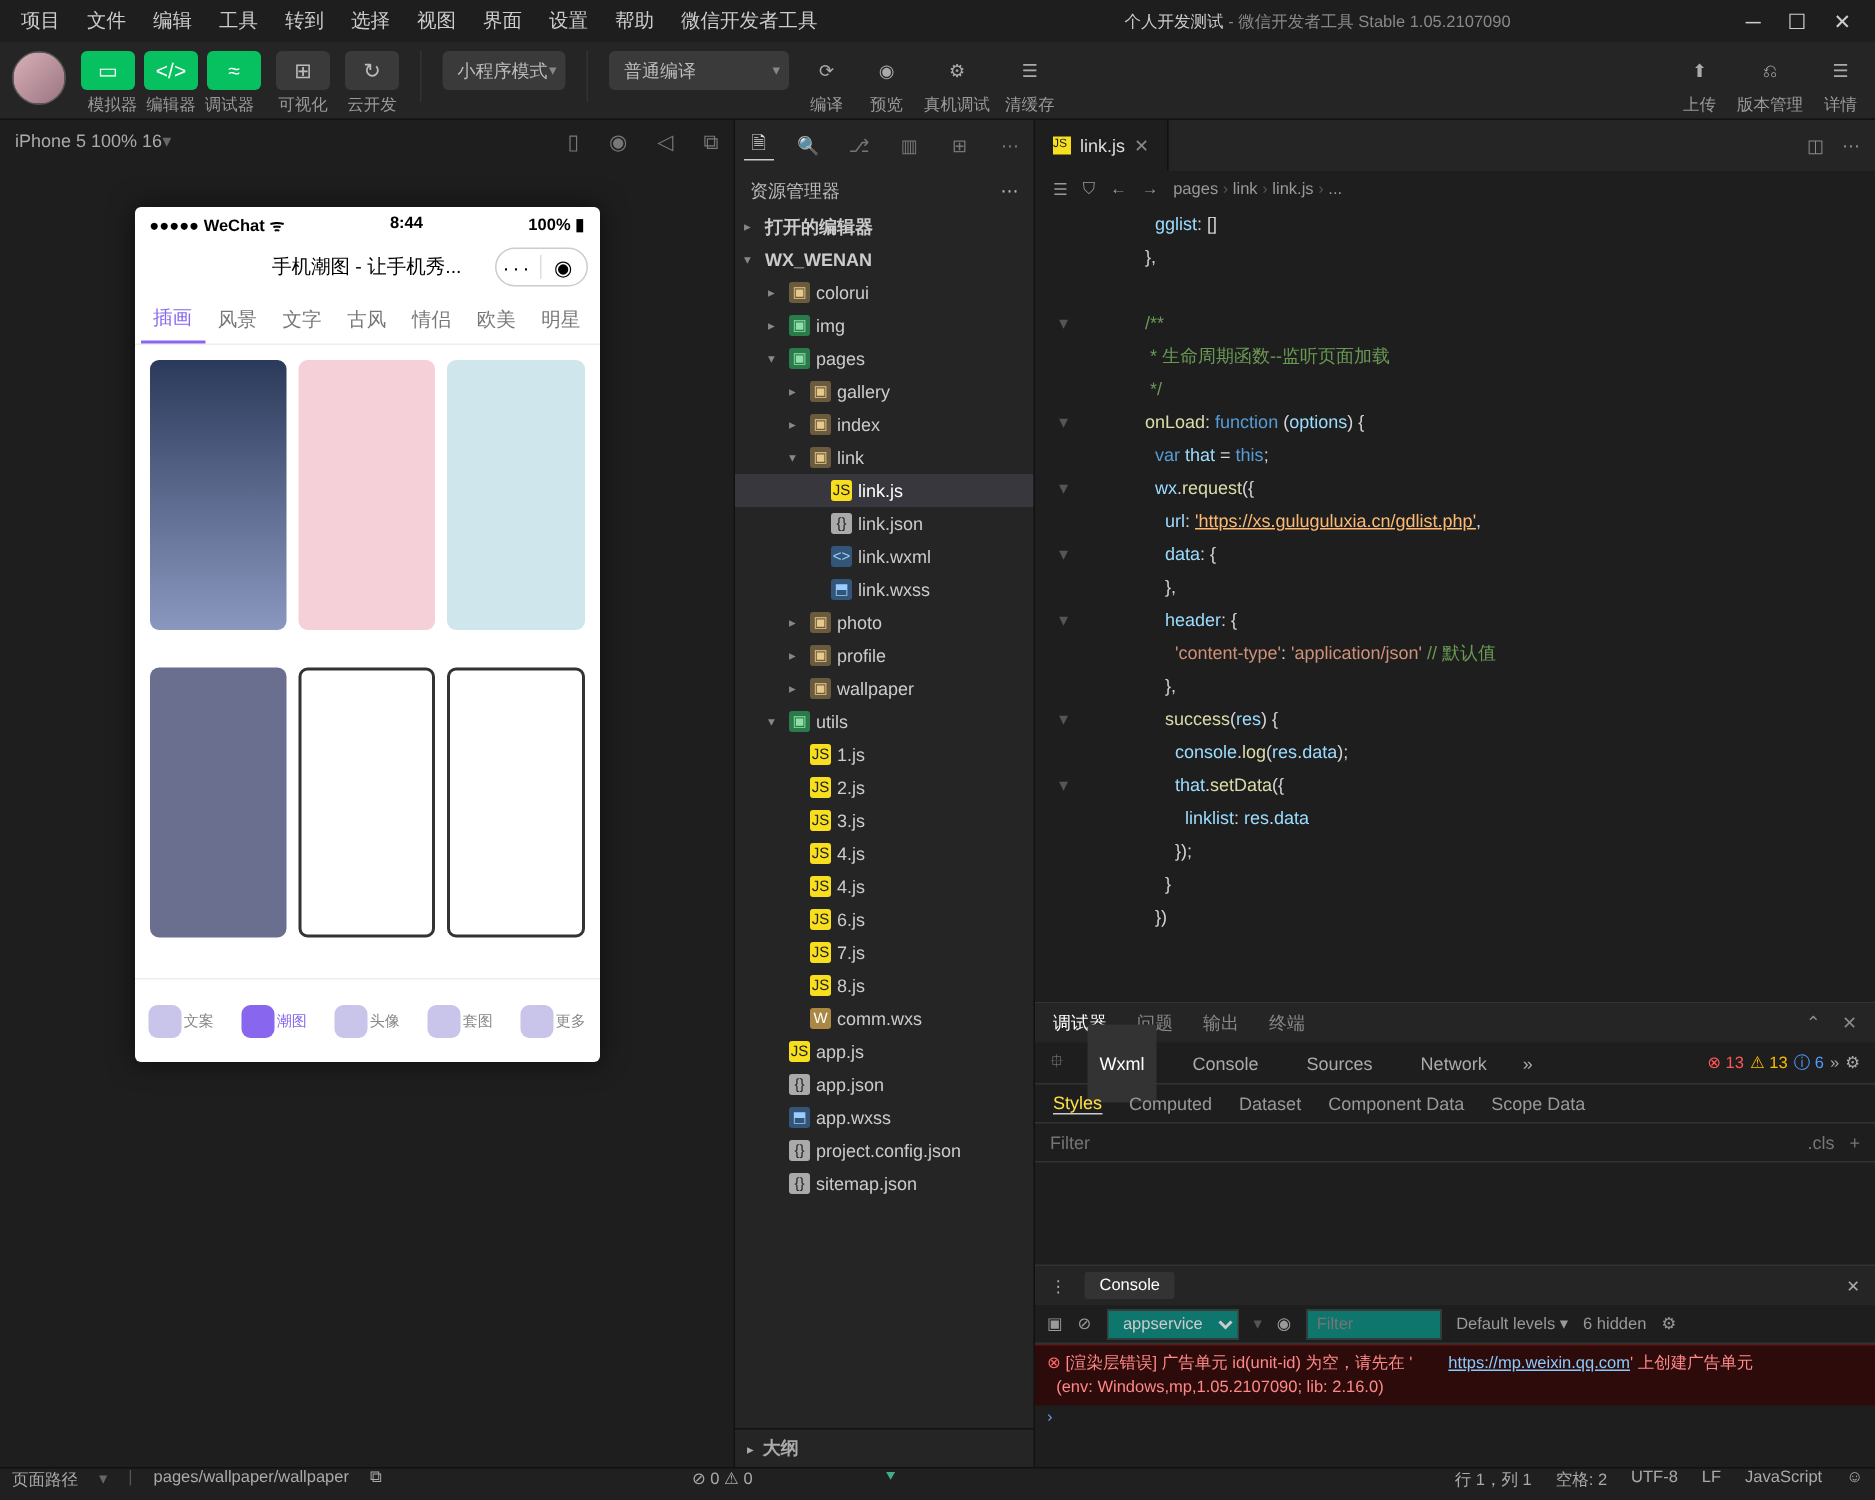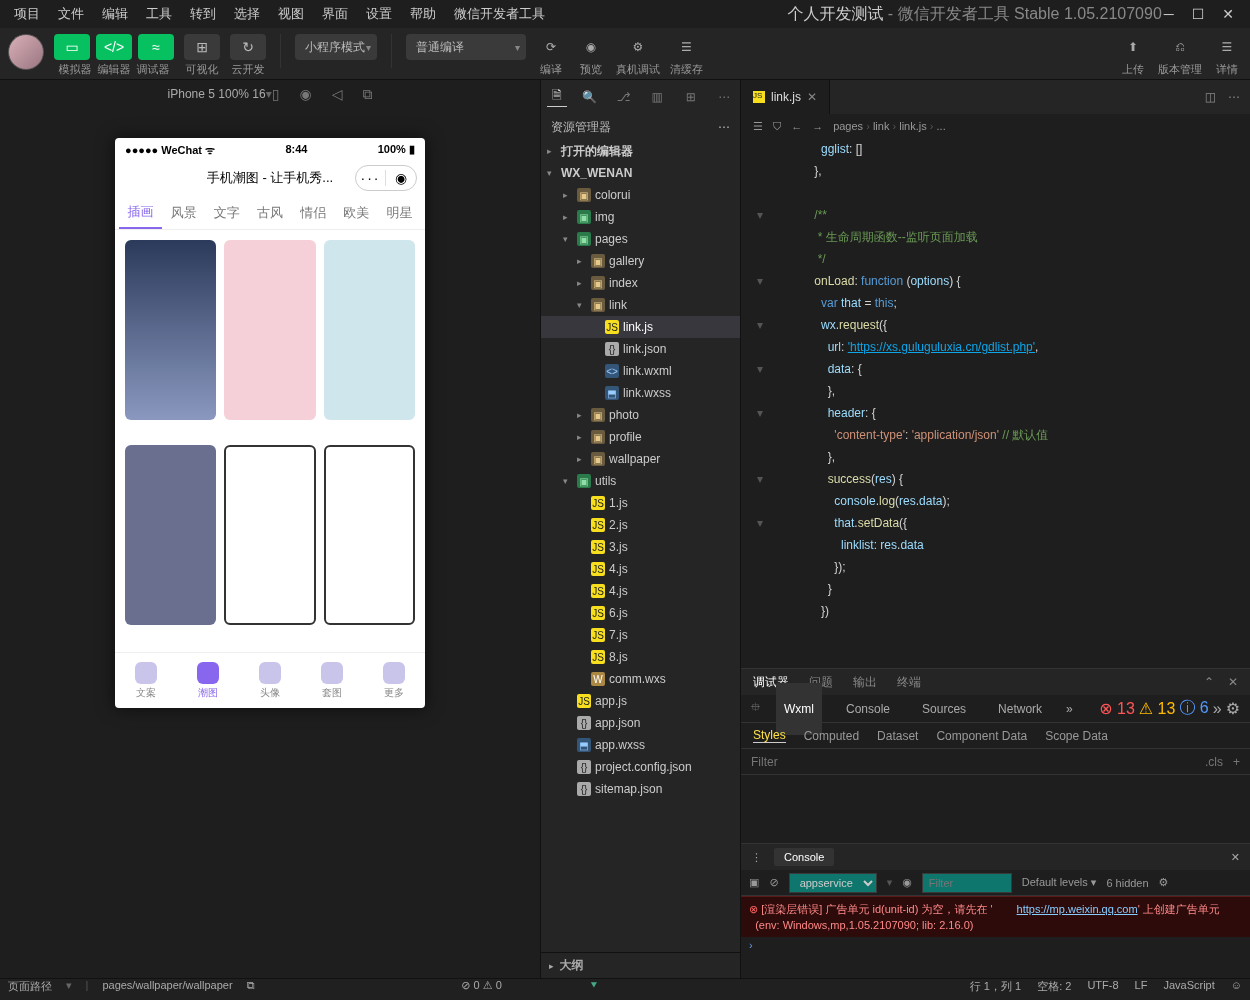--- a/index.html
+++ b/index.html
@@ -1,49 +1,49 @@
 <!DOCTYPE html>
 <html><head>
 <meta charset="utf-8">
 <style>
 * { margin: 0; padding: 0; box-sizing: border-box; font-family: -apple-system, "Microsoft YaHei", sans-serif; user-select: none; }
 body { background: #1e1e1e; color: #ccc; font-size: 12px; width: 1250px; height: 1000px; overflow: hidden; display: flex; flex-direction: column; }
 .top-menu { height: 28px; background: #1e1e1e; display: flex; align-items: center; padding: 0 6px; gap: 2px; }
 .top-menu .mi { padding: 4px 8px; font-size: 13px; color: #ccc; cursor: pointer; }
-.top-menu .title-center { flex: 1; text-align: right; color: #888; font-size: 16px; padding-left: 40px; }
+.top-menu .title-center { flex: 1; text-align: center; color: #888; font-size: 11px; padding-left: 40px; }
 .top-menu .win-ctrl { display: flex; gap: 18px; padding-right: 10px; color: #ccc; font-size: 14px; }
 .toolbar { height: 52px; background: #252526; display: flex; align-items: flex-start; padding: 6px 8px 0; gap: 10px; border-bottom: 1px solid #111; }
 .avatar { width: 36px; height: 36px; border-radius: 50%; background: linear-gradient(135deg,#d8b0b8,#9a7580); border:1px solid #555; }
 .tbtn-group { display: flex; flex-direction: column; align-items: center; gap: 2px; }
 .tbtn-row { display: flex; gap: 6px; }
 .tbtn { min-width: 36px; height: 26px; border-radius: 4px; display:flex; align-items:center; justify-content:center; color:#fff; font-size:14px; }
 .tbtn.green { background:#07c160; }
 .tbtn.gray { background:#3a3a3a; color:#bbb; }
 .tlabel { font-size: 11px; color: #999; }
 .tool-select { height: 26px; background:#3a3a3a; border-radius:4px; color:#bbb; padding:0 12px 0 10px; display:flex; align-items:center; position:relative; font-size:12px; }
 .tool-select::after { content:"▾"; position:absolute; right:6px; font-size:10px; color:#888; }
 .tool-iconbtn { width:30px; height:26px; display:flex; align-items:center; justify-content:center; color:#aaa; }
 .main { flex: 1; display: flex; min-height: 0; }
-.sim { width: 541px; background:#1e1e1e; display:flex; flex-direction:column; border-right:1px solid #111;align-items:center; }
+.sim { width: 490px; background:#1e1e1e; display:flex; flex-direction:column; border-right:1px solid #111; }
 .sim-top { height: 28px; display:flex; align-items:center; padding:0 10px; color:#aaa; font-size:12px; justify-content:space-between; }
 .sim-icons { display:flex; gap:20px; color:#777; font-size:14px; }
 .sim-body { flex:1; display:flex; align-items:flex-start; justify-content:center; padding-top:30px; }
 .phone { width: 310px; height: 570px; background:#fff; border-radius:4px; box-shadow:0 0 18px rgba(0,0,0,.6); display:flex; flex-direction:column; color:#000; }
 .phone-status { height:22px; display:flex; align-items:center; justify-content:space-between; padding:0 10px; font-size:11px; font-weight:600; }
 .phone-nav { height:36px; display:flex; align-items:center; justify-content:center; position:relative; font-size:13px; }
 .phone-nav .capsule { position:absolute; right:8px; display:flex; border:1px solid #ccc; border-radius:16px; height:26px; align-items:center; }
 .capsule span { width:30px; text-align:center; font-size:14px; }
 .capsule span:first-child { border-right:1px solid #ddd; letter-spacing:2px; }
 .phone-tabs { display:flex; height:34px; border-bottom:1px solid #eee; padding:0 4px; font-size:13px; color:#777; }
 .phone-tabs .t { flex:1; display:flex; align-items:center; justify-content:center; }
 .phone-tabs .t.active { color:#8866ee; border-bottom:2px solid #8866ee; }
 .phone-grid { flex:1; display:grid; grid-template-columns:repeat(3,1fr); gap:8px; padding:10px; overflow:hidden; }
 .pg { background:#e8e8f0; border-radius:6px; height:180px; display:flex; align-items:center; justify-content:center; font-size:10px; color:#aaa; }
 .phone-tabbar { height:56px; display:flex; border-top:1px solid #eee; }
-.phone-tabbar .tb { flex:1; display:flex; flex-direction:column; align-items:center; justify-content:center; font-size:10px; color:#888; gap:2px; }
+.phone-tabbar .tb { flex:1; display:flex; flex-direction:row; align-items:center; justify-content:center; font-size:10px; color:#888; gap:2px; }
 .phone-tabbar .tb .ico { width:22px; height:22px; background:#c9c4ea; border-radius:6px; }
 .phone-tabbar .tb.active { color:#8866ee; }
 .phone-tabbar .tb.active .ico { background:#8866ee; }
 .explorer { width: 200px; background:#252526; display:flex; flex-direction:column; border-right:1px solid #111; font-size:12px; }
 .exp-tabs { height:34px; display:flex; align-items:center; gap:14px; padding:0 6px; color:#777; }
 .exp-tabs .et { width:20px; height:20px; display:flex; align-items:center; justify-content:center; }
 .exp-tabs .et.active { border-bottom:1px solid #ccc; color:#ddd; }
 .exp-header { height:26px; display:flex; align-items:center; justify-content:space-between; padding:0 10px; color:#bbb; }
 .tree { flex:1; overflow:auto; color:#ccc; }
 .tree-row { height:22px; display:flex; align-items:center; gap:4px; padding-left:var(--ind,8px); cursor:pointer; white-space:nowrap; }
@@ -67,29 +67,29 @@
 .ed-crumbs .sep { color:#555; }
 .ed-body { flex:1; display:flex; font-family:Consolas,Menlo,monospace; font-size:12px; line-height:22px; background:#1e1e1e; overflow:hidden; }
 .gut-fold { width:26px; text-align:right; color:#555; padding-right:4px; }
 .gut-ln { width:34px; text-align:right; color:#5a5a5a; padding-right:10px; }
 .code { flex:1; white-space:pre; color:#d4d4d4; }
 .c-key { color:#569cd6; }
 .c-fn { color:#dcdcaa; }
 .c-str { color:#ce9178; }
 .c-com { color:#6a9955; }
 .c-prop { color:#9cdcfe; }
-.c-url { color:#0ea5e9; text-decoration:underline; }
+.c-url { color:#fdba74; text-decoration:underline; }
 .debug-panel { height: 175px; display:flex; flex-direction:column; background:#1e1e1e; border-top:1px solid #333; }
 .dbg-top { height:26px; display:flex; align-items:center; gap:20px; padding:0 12px; color:#888; font-size:12px; background:#252526; }
 .dbg-top .d.active { color:#fff; }
 .dbg-top .right { margin-left:auto; display:flex; gap:14px; color:#888; }
 .dbg-tools { height:28px; display:flex; align-items:center; gap:16px; padding:0 10px; color:#aaa; font-size:12px; border-bottom:1px solid #333; }
 .dbg-tools .t { padding:19px 8px; }
 .dbg-tools .t.active { background:#333; color:#fff; border-radius:2px; }
-.dbg-tools .badge { display:flex; gap:4px; margin-left:auto; font-size:16px; align-items:center; }
+.dbg-tools .badge { display:flex; gap:4px; margin-left:auto; font-size:11px; align-items:center; }
 .dbg-sub { height:26px; display:flex; align-items:center; gap:18px; padding:0 12px; color:#999; font-size:12px; border-bottom:1px solid #333; }
 .dbg-sub .s.active { color:#fde047; border-bottom:1px solid #ccc; }
 .dbg-filter { height:26px; display:flex; align-items:center; padding:0 10px; gap:10px; color:#777; font-size:12px; border-bottom:1px solid #333; }
 .dbg-filter input { background:transparent; border:none; color:#ccc; outline:none; flex:1; font-size:12px; }
 .dbg-body { flex:1; }
 .console-panel { height: 135px; display:flex; flex-direction:column; background:#1e1e1e; border-top:1px solid #333; font-family:Consolas,monospace; font-size:11px; }
 .con-top { height:26px; display:flex; align-items:center; padding:0 10px; gap:12px; color:#aaa; background:#252526; }
 .con-top .ct.active { background:#333; padding:3px 10px; border-radius:2px; color:#fff; }
 .con-top .right { margin-left:auto; display:flex; gap:10px; }
 .con-tools { height:26px; display:flex; align-items:center; padding:0 8px; gap:10px; color:#999; border-bottom:1px solid #333; }

